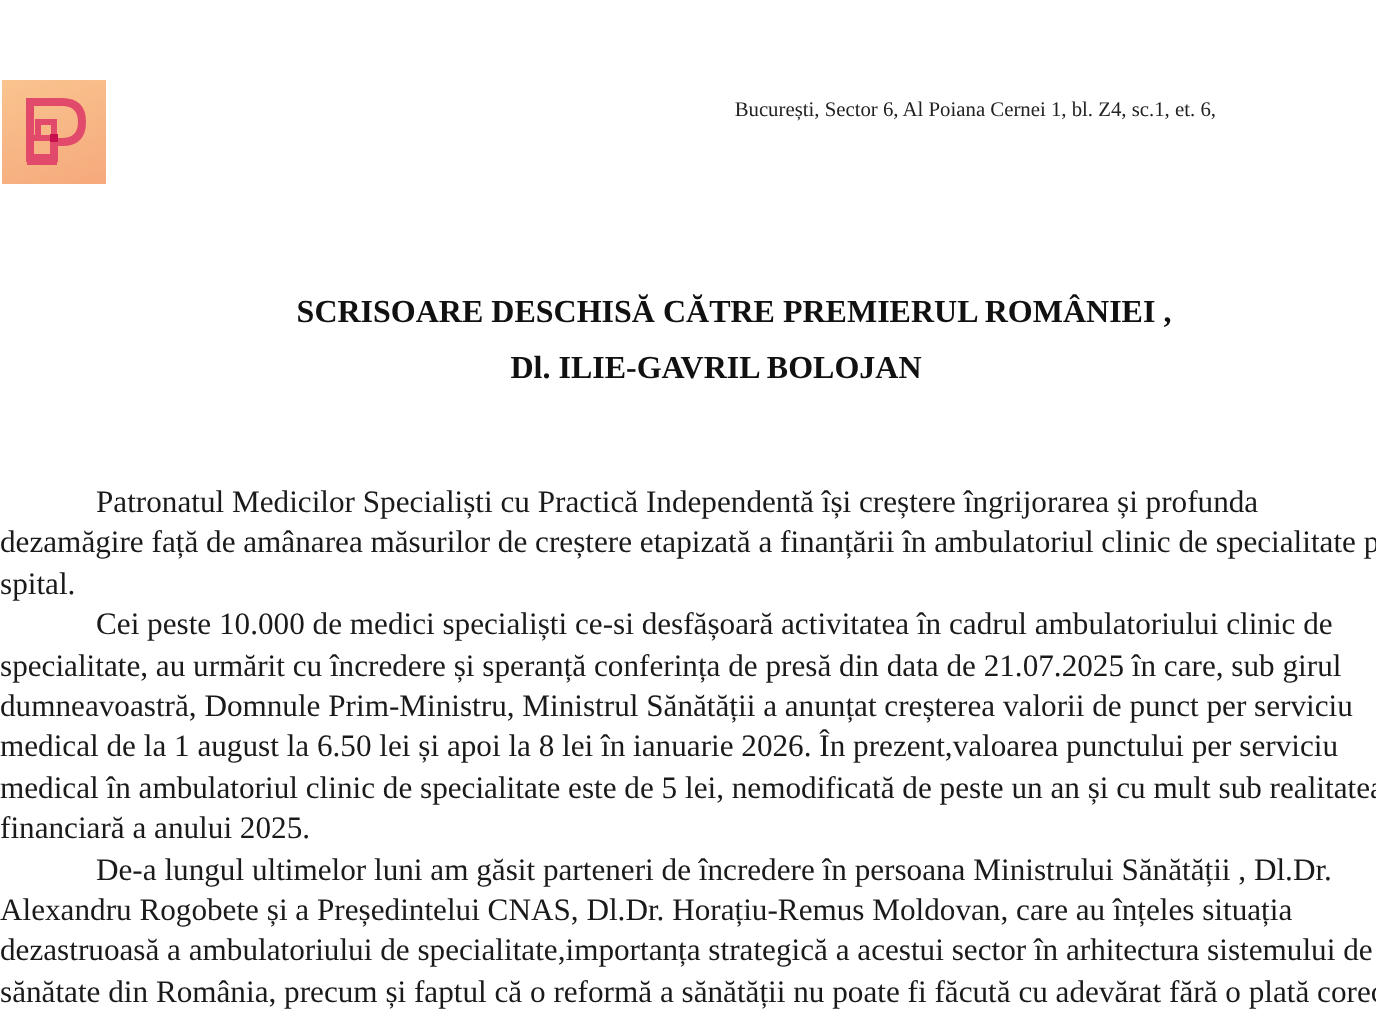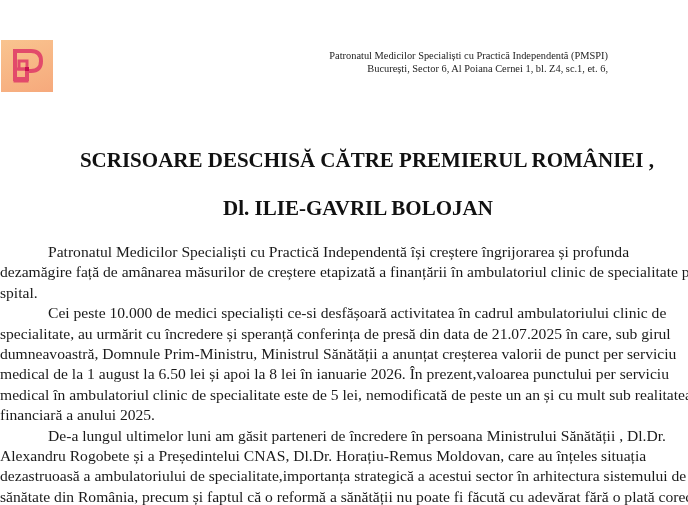--- a/index.html
+++ b/index.html
@@ -35,26 +35,26 @@
       color: #222;
     }
     .letterhead .lh-line { display: block; white-space: nowrap; }
     .lh-center { }
     .title {
       position: absolute;
       left: 0;
       width: 688px;
       text-align: center;
       font-weight: bold;
-      font-size: 21px;
+      font-size: 16px;
       color: #111;
       white-space: nowrap;
     }
     .title-1 { top: 148px; padding-left: 46px; box-sizing: border-box; }
-    .title-2 { top: 196px; padding-left: 28px; box-sizing: border-box; }
+    .title-2 { top: 176px; padding-left: 28px; box-sizing: border-box; }
     .body-text {
       position: absolute;
       left: 0;
       top: 242px;
       width: 700px;
       font-size: 15.6px;
       line-height: 20.4px;
       color: #1a1a1a;
     }
     .line {
@@ -71,21 +71,20 @@
 <div class="logo">
   <svg width="52" height="52" viewBox="0 0 52 52">
     <path d="M14 11 H30 Q40 11 40 21 Q40 31 30 31 H26 V39 H14 Z" fill="none" stroke="#e24a6b" stroke-width="4"></path>
     <rect x="18" y="21" width="8" height="8" fill="none" stroke="#e24a6b" stroke-width="3"></rect>
     <rect x="14" y="29" width="12" height="12" fill="none" stroke="#e24a6b" stroke-width="3"></rect>
     <rect x="24" y="27" width="4" height="4" fill="#c8104e"></rect>
   </svg>
 </div>
 
 <div class="letterhead">
-  <span class="lh-line">Patronatul Medicilor Specialiști cu Practică Independentă (PMSPI)</span>
   <span class="lh-line lh-center">București, Sector 6, Al Poiana Cernei 1, bl. Z4, sc.1, et. 6,</span>
 </div>
 
 <div class="title title-1">SCRISOARE DESCHISĂ CĂTRE PREMIERUL ROMÂNIEI ,</div>
 <div class="title title-2">Dl. ILIE-GAVRIL BOLOJAN</div>
 
 <div class="body-text">
 
   <span class="line indent"><span class="bold">Patronatul Medicilor Specialiști cu Practică Independentă</span><span> își creștere îngrijorarea și profunda</span></span>
   <span class="line">dezamăgire față de amânarea măsurilor de creștere etapizată a finanțării în ambulatoriul clinic de specialitate pre</span>

